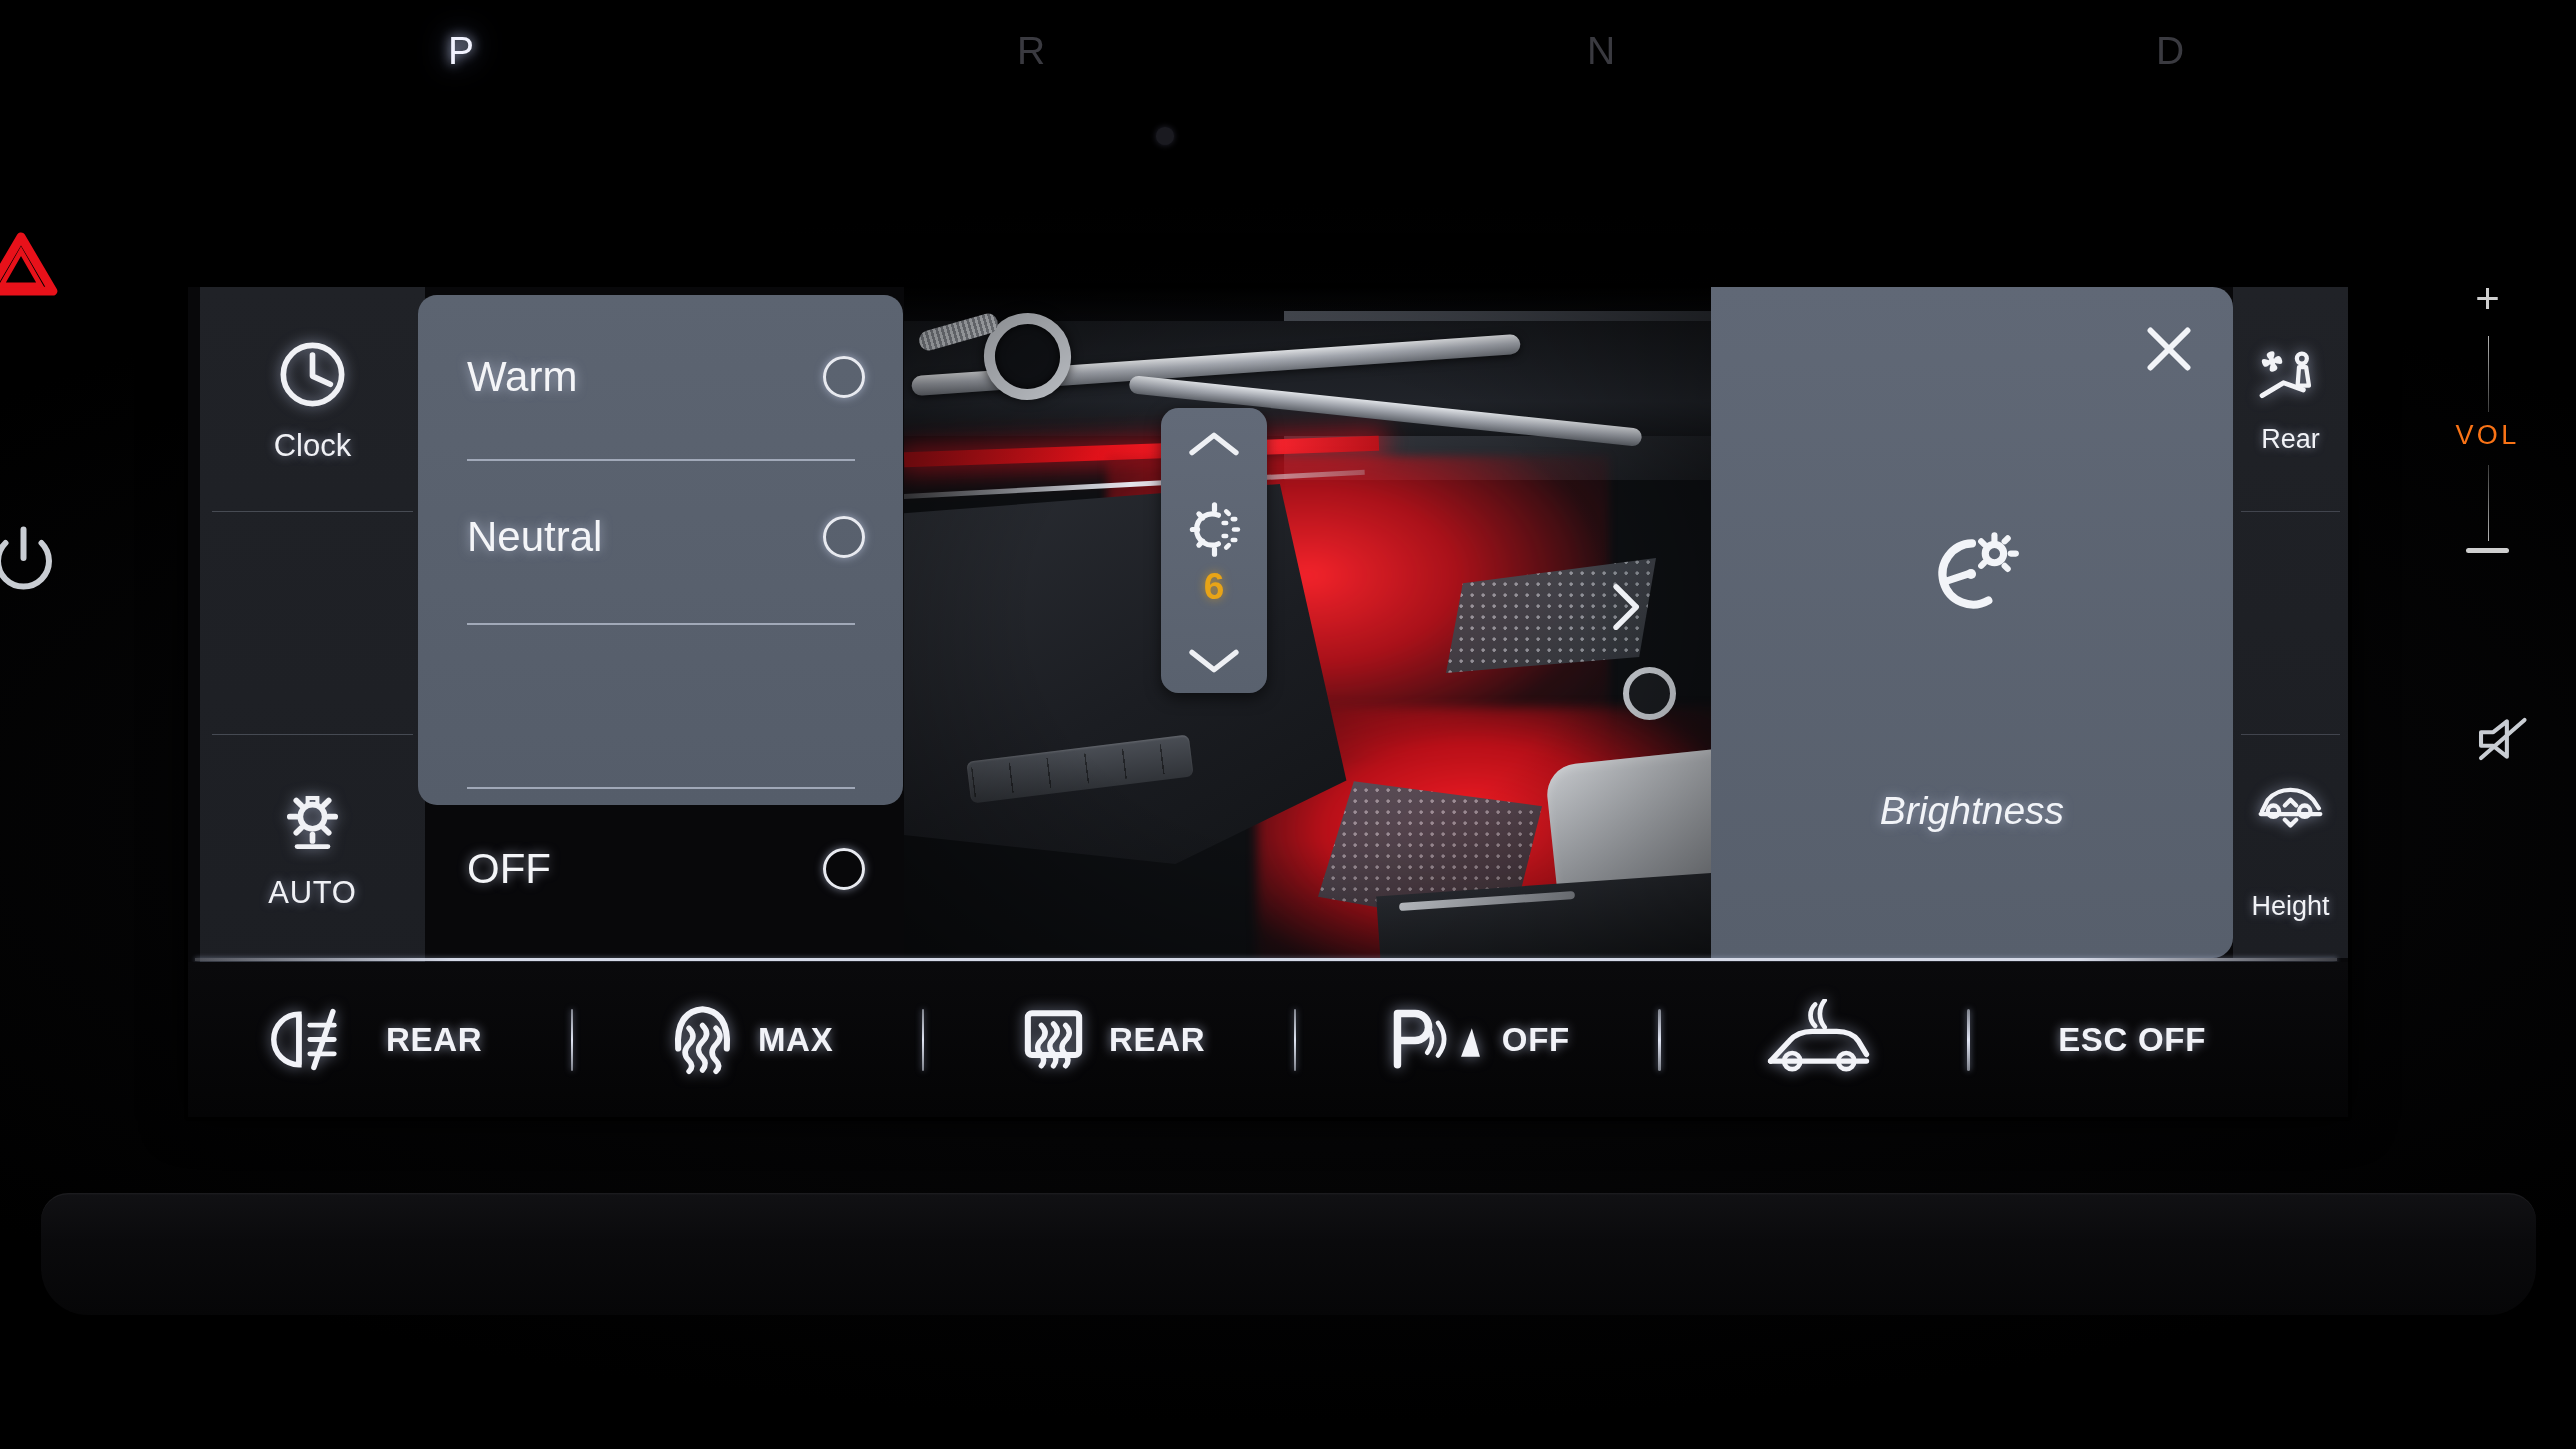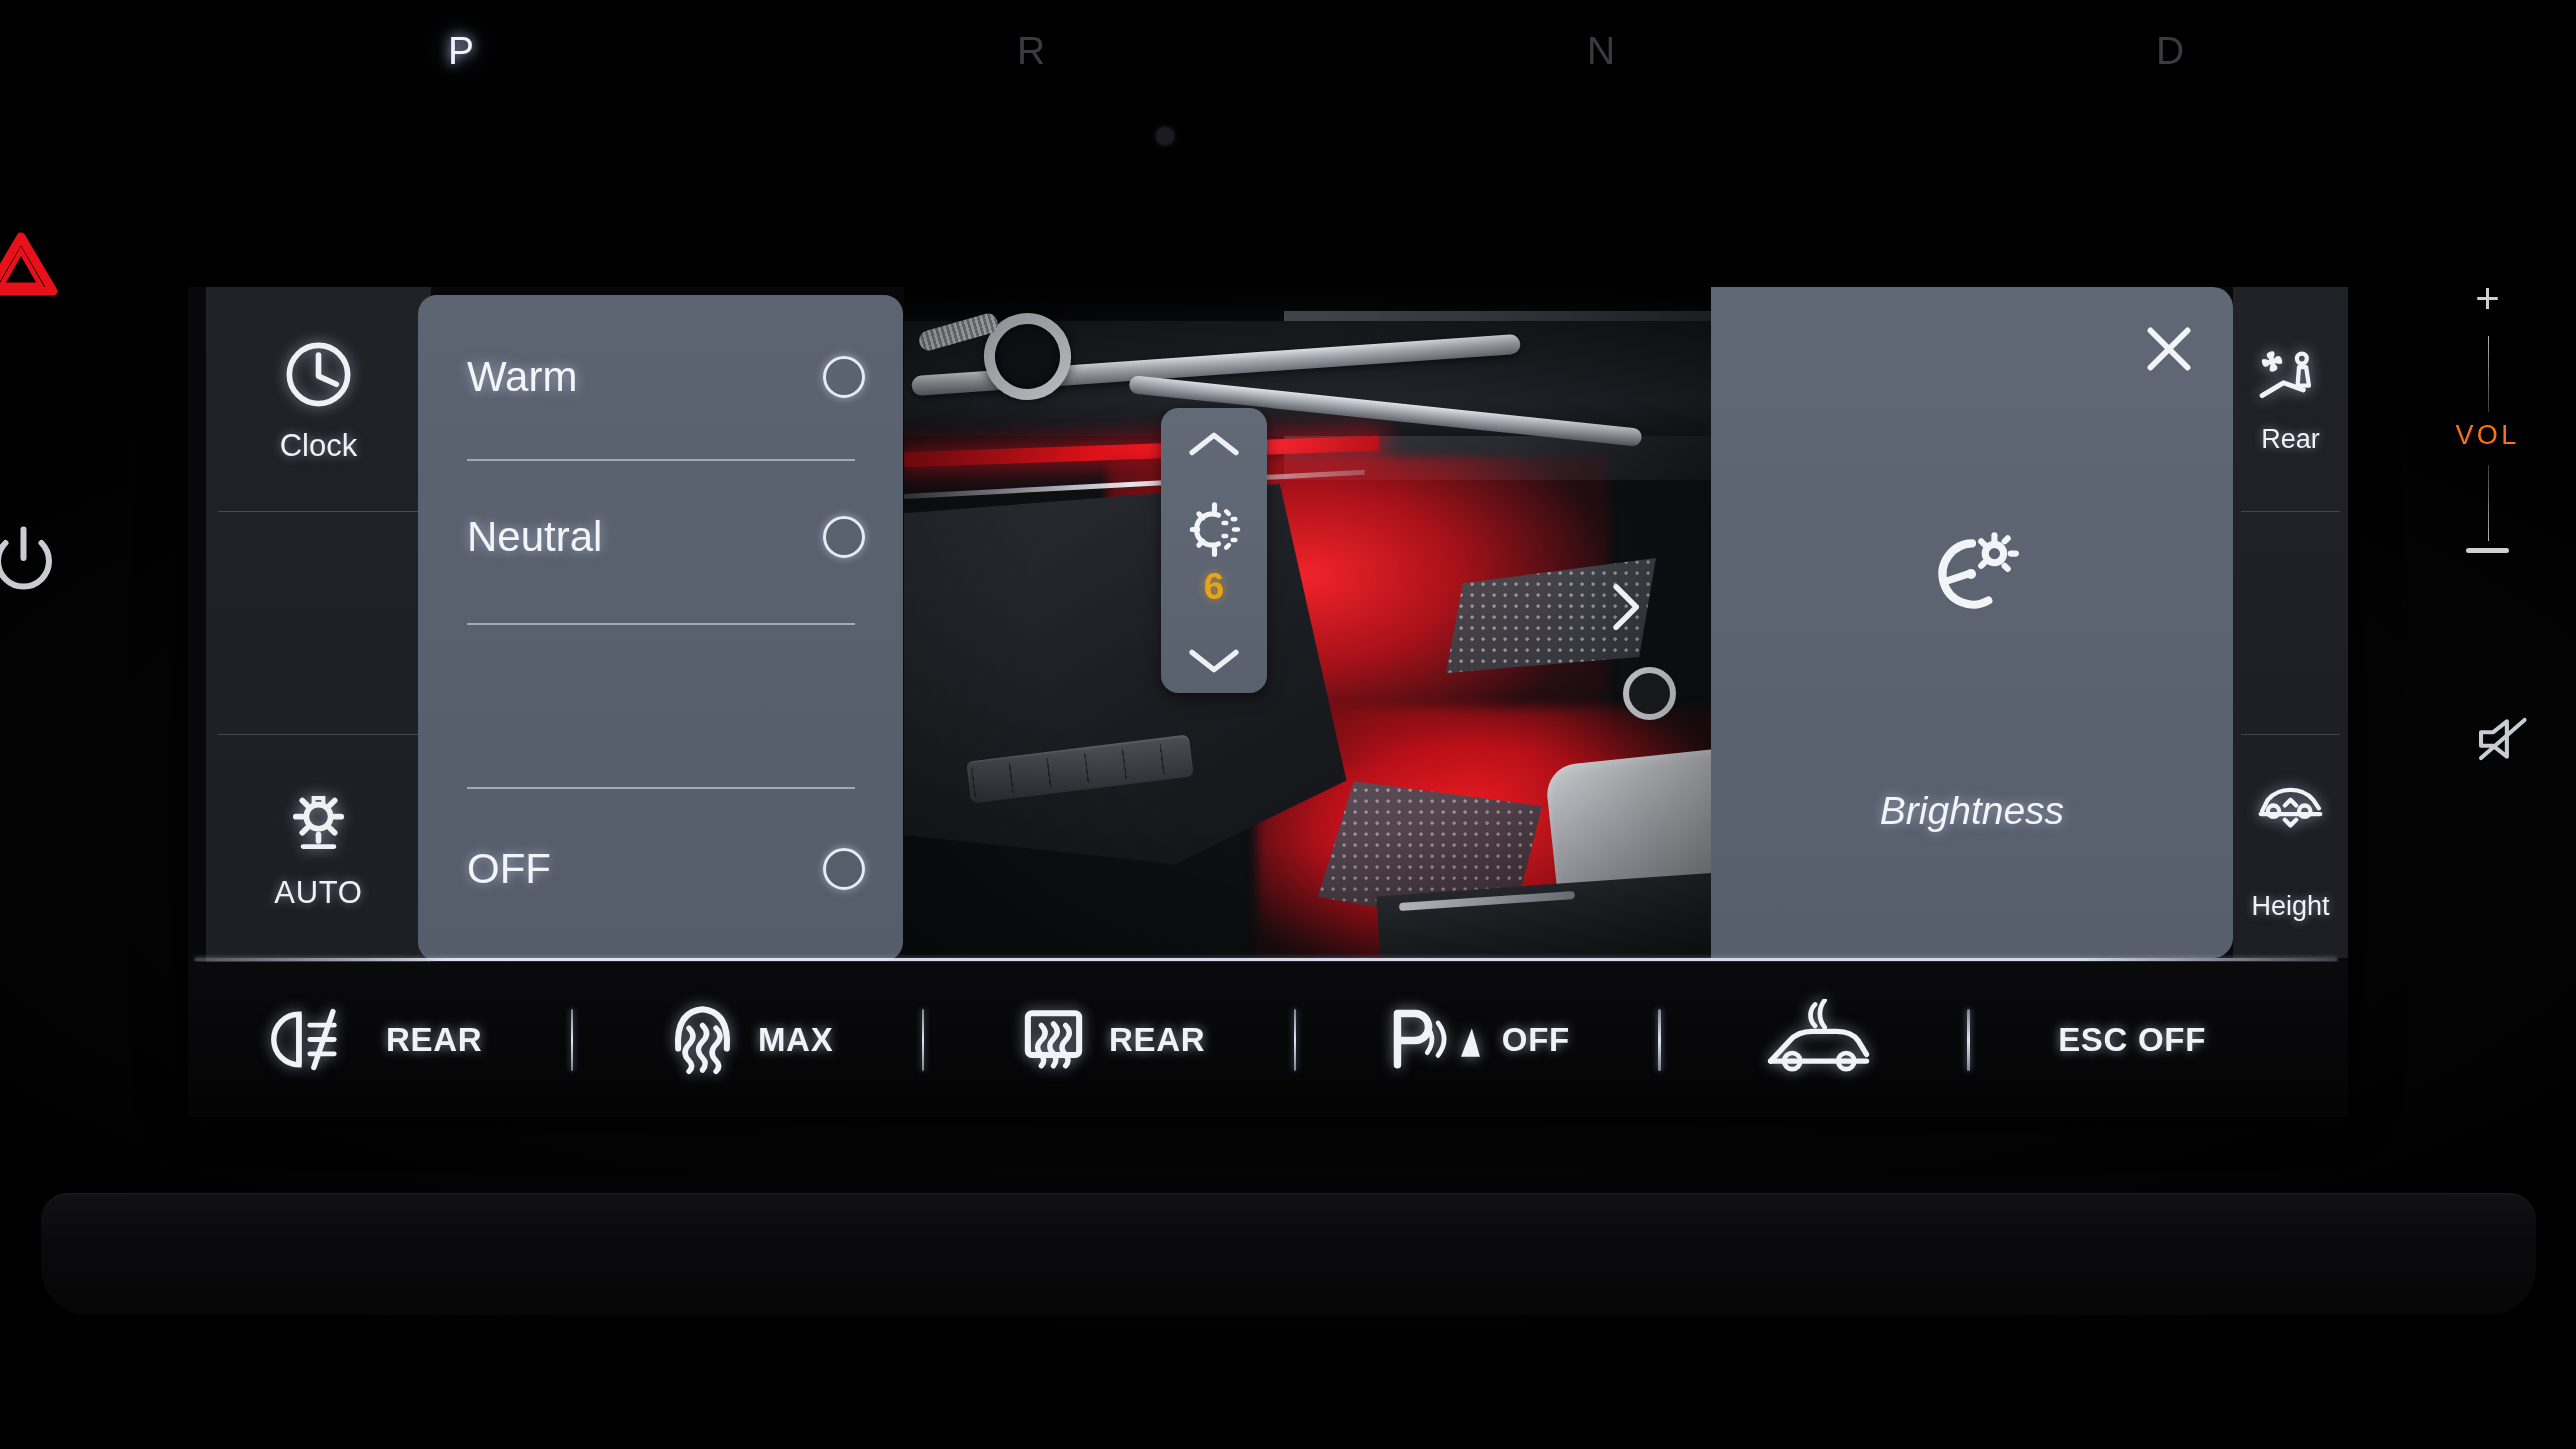--- a/index.html
+++ b/index.html
@@ -104,41 +104,41 @@
 
   
   .screen-divider{
     position:absolute; left:6.8px; top:671px; width:2142px; height:2.7px;
     background:linear-gradient(90deg,rgba(230,235,255,.25) 0%,rgba(235,240,255,.9) 12%,rgba(235,240,255,.9) 88%,rgba(230,235,255,.25) 100%);
     box-shadow:0 0 5.4px rgba(200,215,255,.45);
   }
 
   
   .left-rail{
-    position:absolute; left:18px; top:0; width:225px; height:818px;
+    position:absolute; left:12px; top:0; width:225px; height:818px;
     background:linear-gradient(180deg,#202227 0%,#1c1e23 100%);
   }
   .rail-item{
     position:absolute; left:0; width:225px; height:224px;
     display:flex; flex-direction:column; align-items:center; justify-content:center;
   }
   .rail-sep{
     position:absolute; left:12.2px; width:201px; height:1.4px;
     background:rgba(120,126,140,.45);
   }
   .rail-icon{ width:81px; height:81px; display:block; }
   .rail-label{
     margin-top:12.2px; color:#f0f1f5; font-size:31px; font-weight:500;
     text-shadow:0 0 9.5px rgba(210,220,255,.5);
   }
   .rail-label.auto{ letter-spacing:0.7px; font-weight:400; }
 
   
   .mode-card{
-    position:absolute; left:230px; top:8.1px; width:485px; height:666px;
+    position:absolute; left:230px; top:8.1px; width:485px; height:510px;
     background:linear-gradient(180deg,#5c6471 0%,#555d6a 100%);
     border-radius:19px;
     padding-left:18px;
   }
   .mode-row{
     position:absolute; left:0; width:485px; height:164px;
     display:flex; align-items:center; justify-content:space-between;
     padding:0 38px 0 49px;
   }
   .mode-label{

